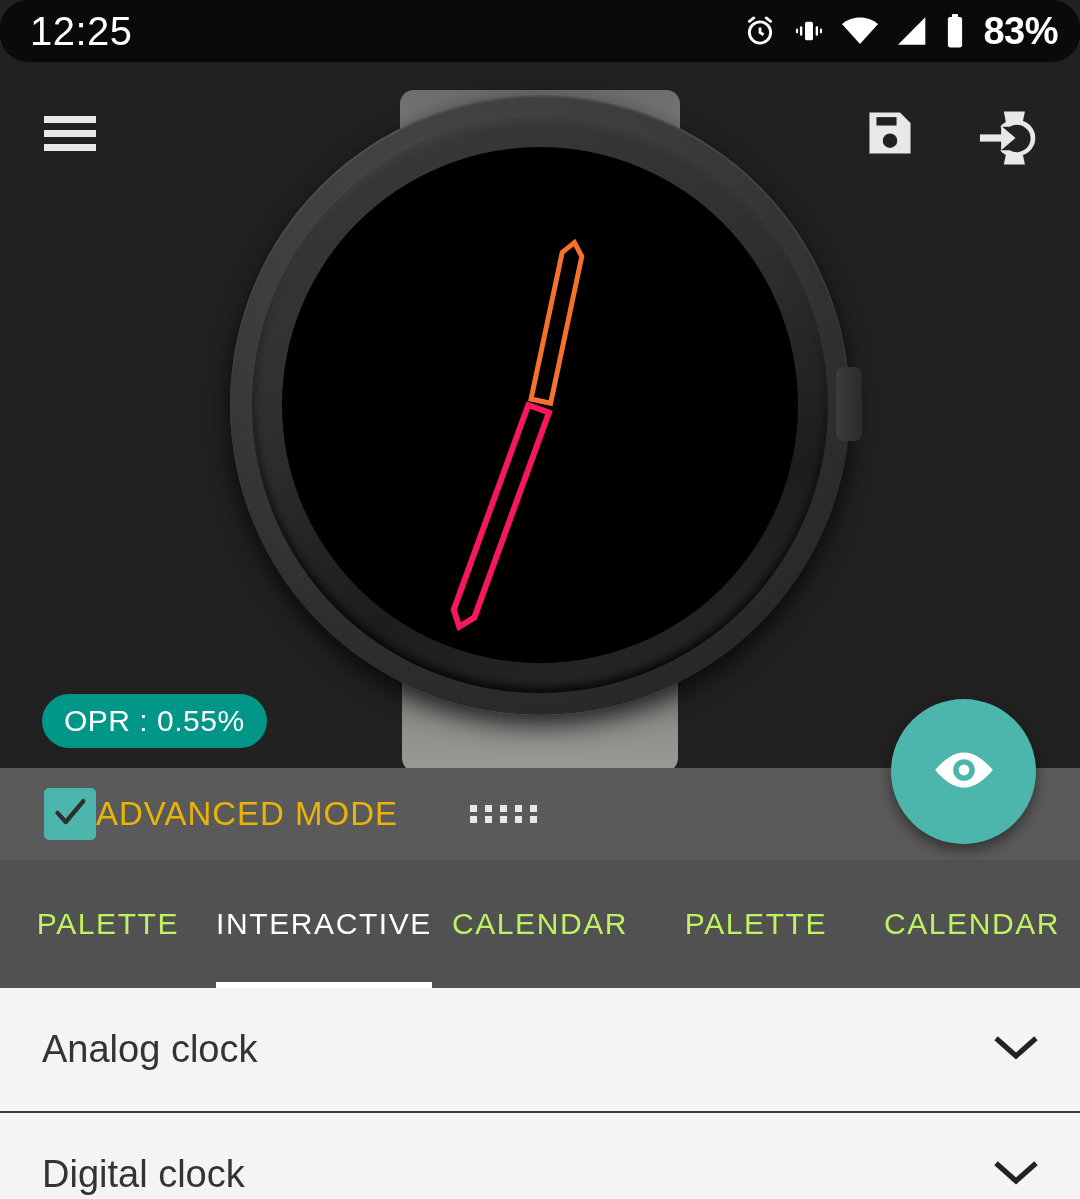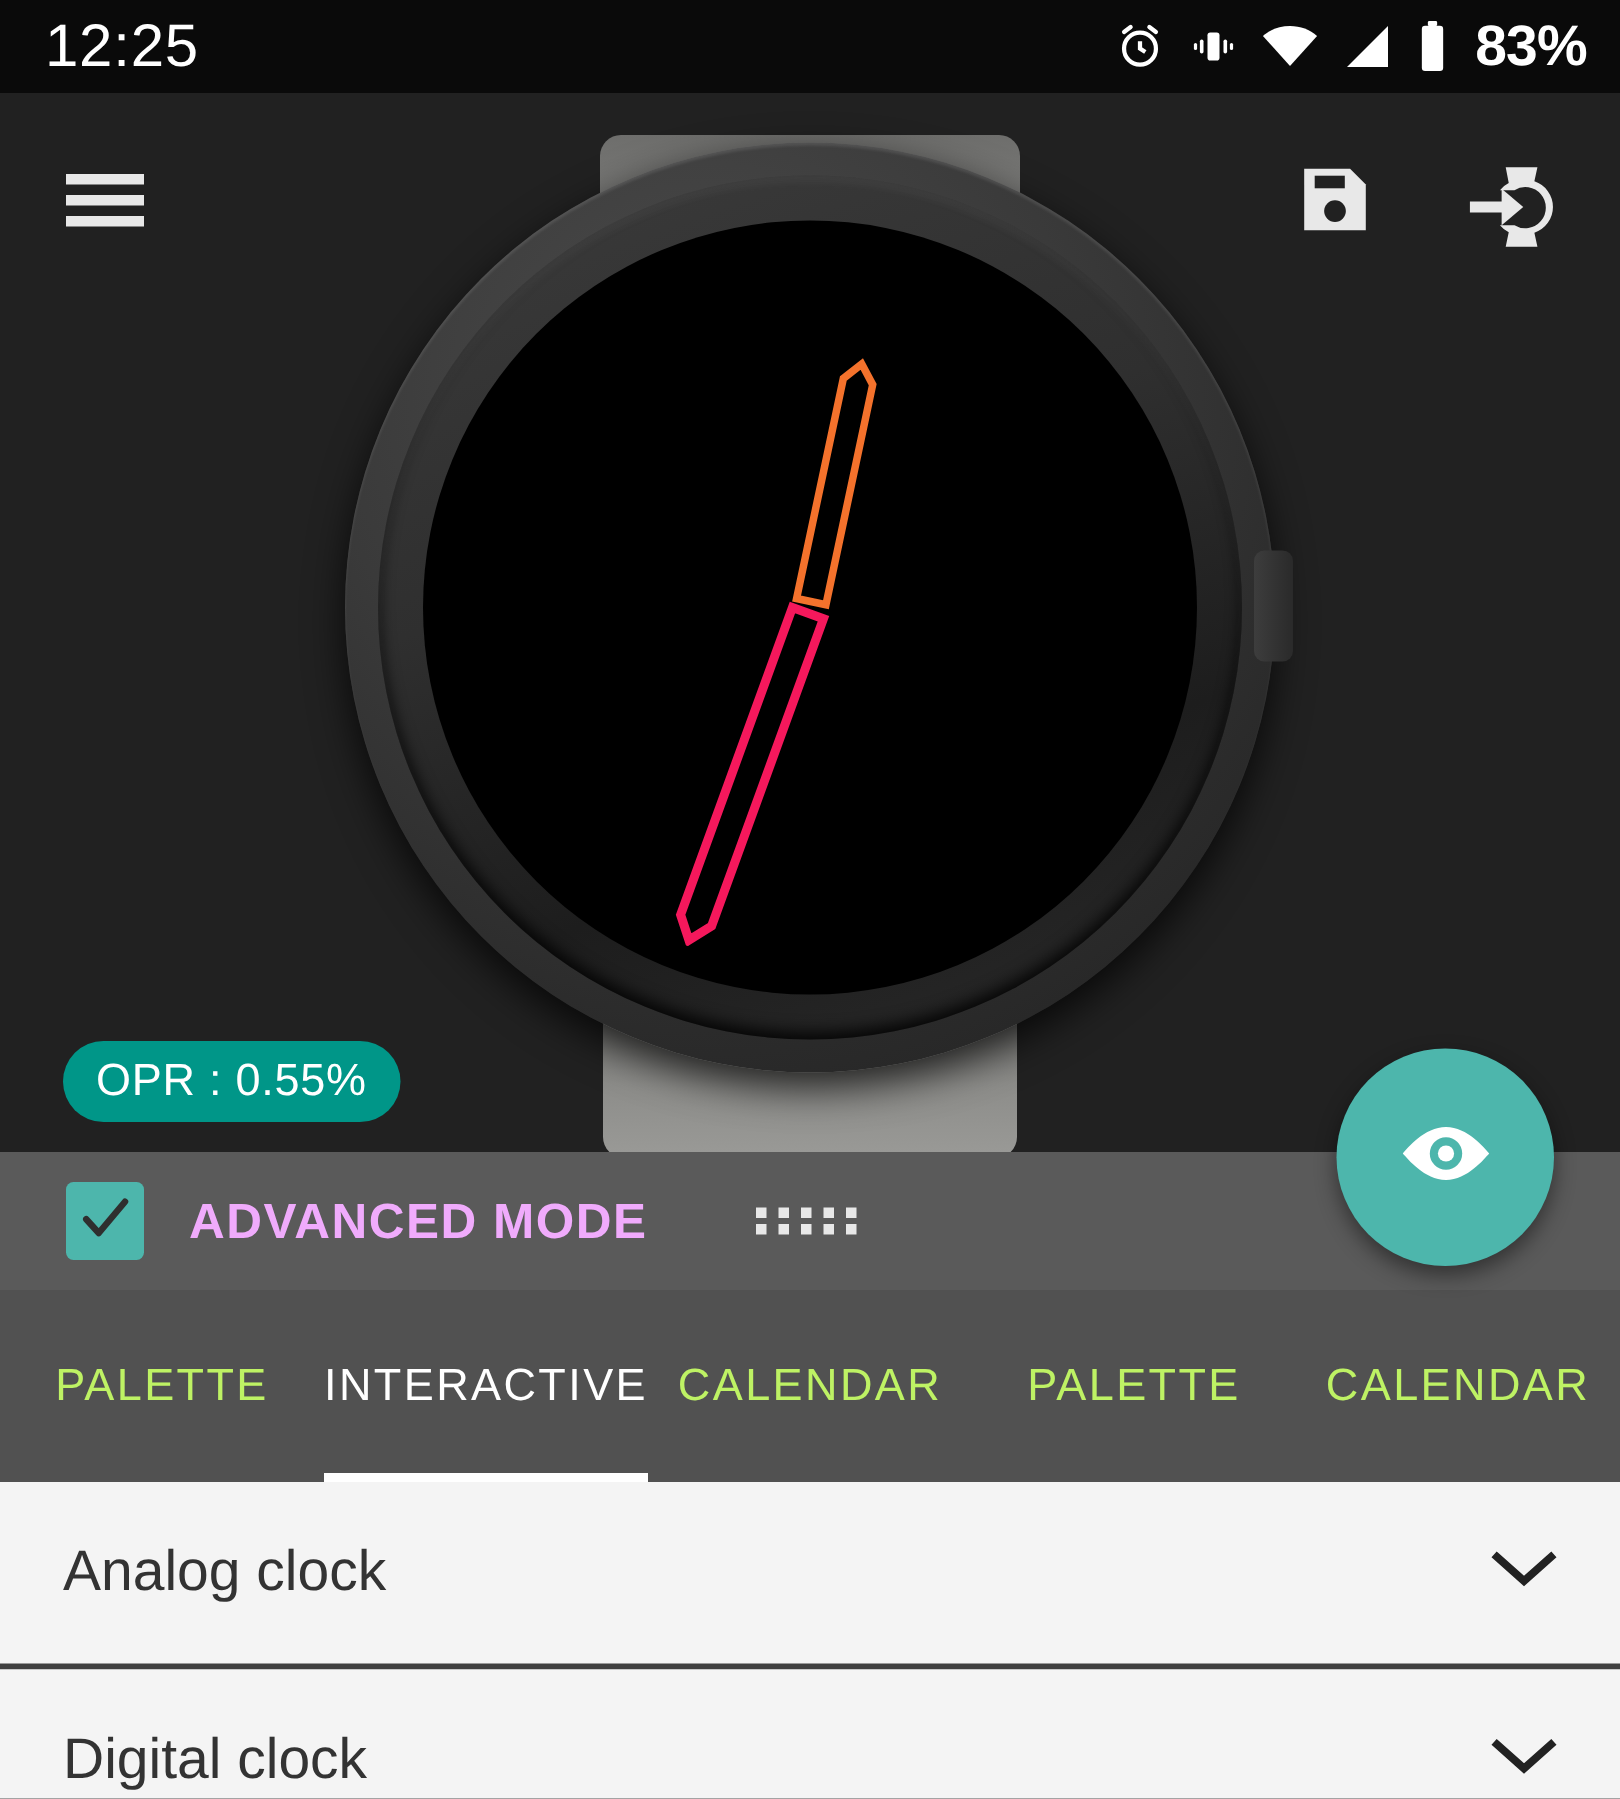--- a/index.html
+++ b/index.html
@@ -10,20 +10,21 @@
     overflow: hidden;
   }
   #app { position: relative; width: 1080px; height: 1199px; background: #212121; }
 
   
   .statusbar {
     position: absolute; top: 0; left: 0; width: 1080px; height: 62px;
     background: #0a0a0a; color: #ffffff;
     display: flex; align-items: center; justify-content: space-between;
     padding: 0 22px 0 30px;
+    border-radius: 28px;
   }
   .status-time { font-size: 40px; font-weight: 400; letter-spacing: 0.5px; line-height: 1; }
   .status-icons { display: flex; align-items: center; gap: 16px; }
   .status-icons svg { display: block; }
   .battery-pct { font-size: 38px; font-weight: 700; letter-spacing: -0.5px; margin-left: 2px; }
 
   
   .preview {
     position: absolute; top: 62px; left: 0; width: 1080px; height: 872px;
     background: #212121; overflow: hidden;
@@ -85,22 +86,22 @@
   
   .advbar {
     position: absolute; top: 768px; left: 0; width: 1080px; height: 92px;
     background: #5a5a5a; display: flex; align-items: center; padding-left: 44px;
   }
   .checkbox {
     width: 52px; height: 52px; border-radius: 5px; background: #4db6ac;
     display: flex; align-items: center; justify-content: center; flex: 0 0 auto; cursor: pointer;
   }
   .adv-label {
-    color: #f0abfc; font-size: 33px; font-weight: 700; letter-spacing: 1px;
-    margin-left: 30px; white-space: nowrap;
+    color: #eab308; font-size: 33px; font-weight: 400; letter-spacing: 1px;
+    white-space: nowrap;
   }
   .drag-handle { margin-left: 72px; display: grid; grid-template-columns: repeat(5, 11px); gap: 4px; cursor: grab; }
   .drag-handle i { width: 7px; height: 7px; background: #e8e8e8; display: block; }
 
   
   .tabbar {
     position: absolute; top: 860px; left: 0; width: 1080px; height: 128px;
     background: #515151; display: flex; align-items: stretch;
   }
   .tab {
@@ -112,21 +113,21 @@
   .tab.active::after {
     content: ""; position: absolute; left: 0; right: 0; bottom: 0;
     height: 6px; background: #ffffff;
   }
 
   
   .list { position: absolute; top: 988px; left: 0; width: 1080px; height: 211px; background: #f4f4f4; }
   .list-item {
     position: relative; height: 125px; background: #f4f4f4;
     display: flex; align-items: center; justify-content: space-between;
-    padding: 0 42px; border-bottom: 4px solid #404040; cursor: pointer;
+    padding: 0 42px; border-bottom: 2px solid #404040; cursor: pointer;
   }
   .list-item-label { color: #333333; font-size: 38px; font-weight: 400; }
   .chev { flex: 0 0 auto; }
 </style>
 </head>
 <body>
 
 <div id="app">
 
   <div class="statusbar">

